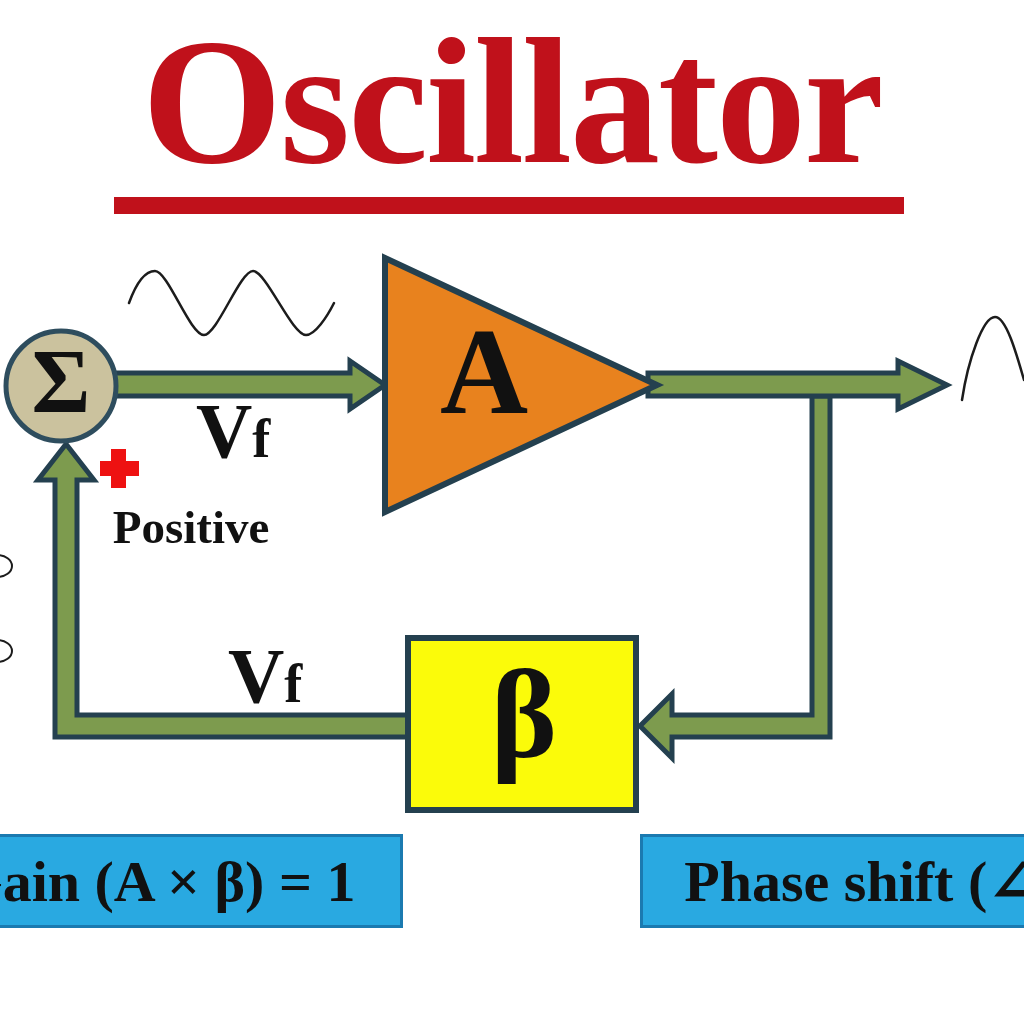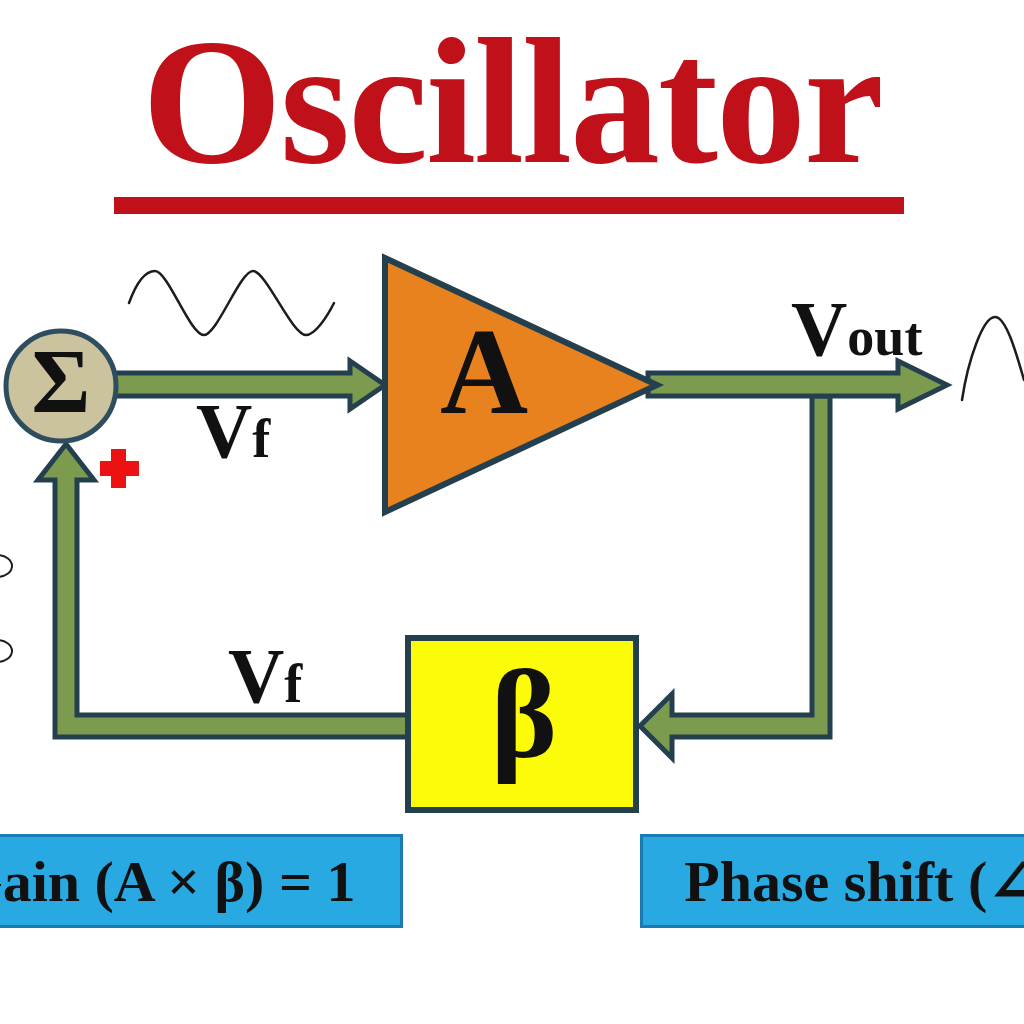--- a/index.html
+++ b/index.html
@@ -82,25 +82,23 @@
   <div class="glyph" style="left:524px;top:720px;font-size:126px;">β</div>
 
   <div class="sig" style="left:196px;top:392px;">
     <span class="big">V</span><span class="sub">f</span>
   </div>
 
   <div class="sig" style="left:228px;top:637px;">
     <span class="big">V</span><span class="sub">f</span>
   </div>
 
-  <div class="sig" style="left:791px;top:290px;">
-    <span class="big">V</span><span class="sub">out</span>
-  </div>
 
   <div class="pf">
+    <div>Positive</div>
   </div>
 
   <div class="banner banner-gain">
     <span>Gain (A × β) = 1</span>
   </div>
   <div class="banner banner-phase">
     <span>Phase shift (∠A</span>
   </div>
 
 </div>

